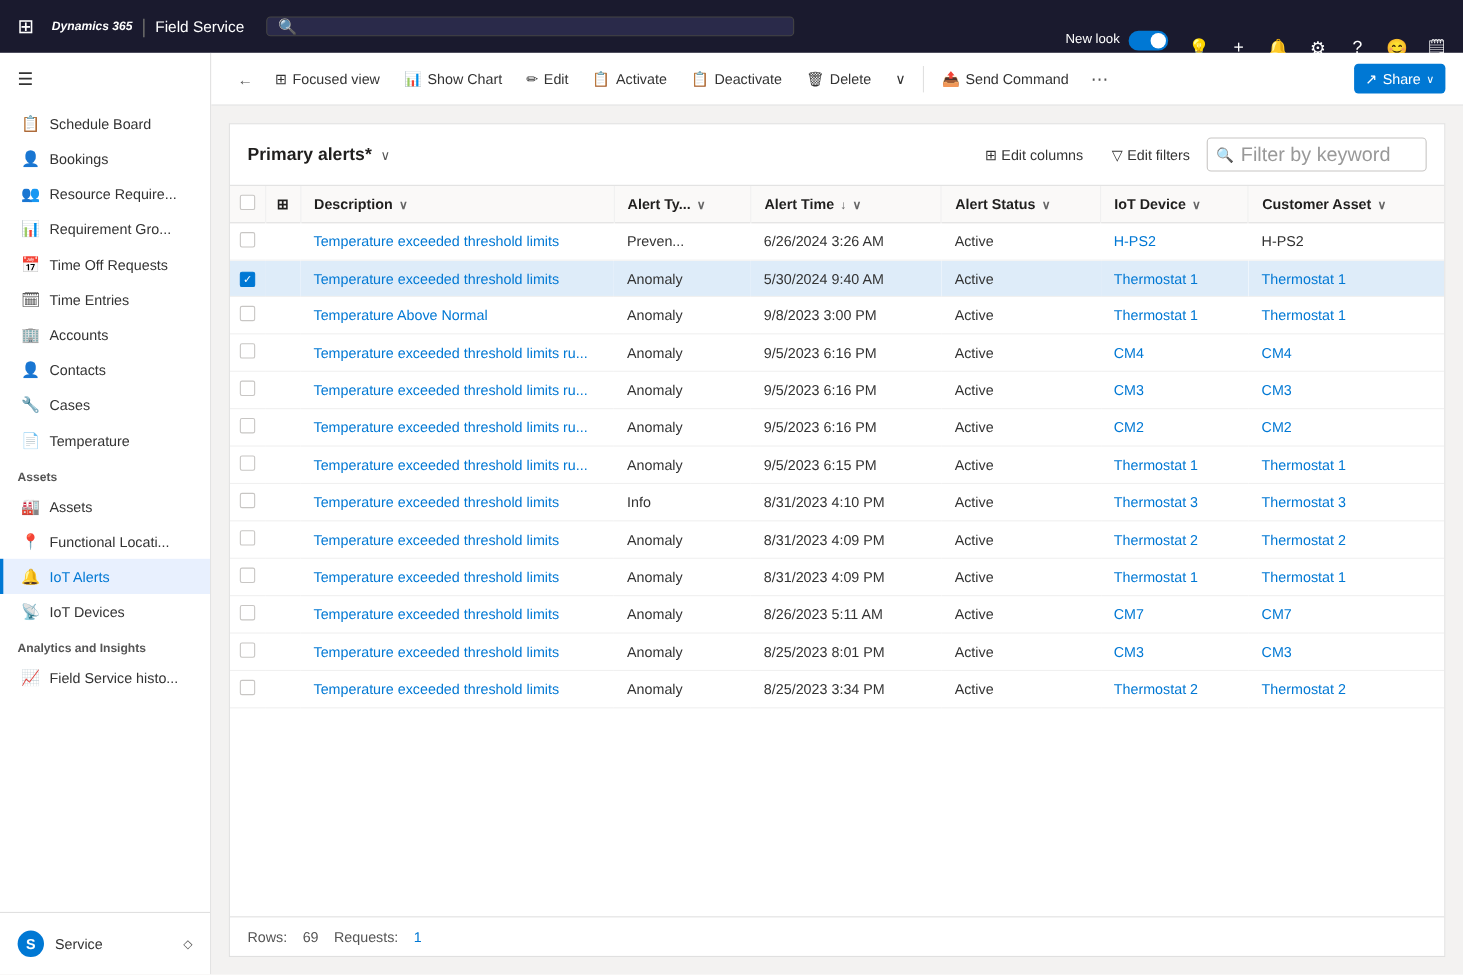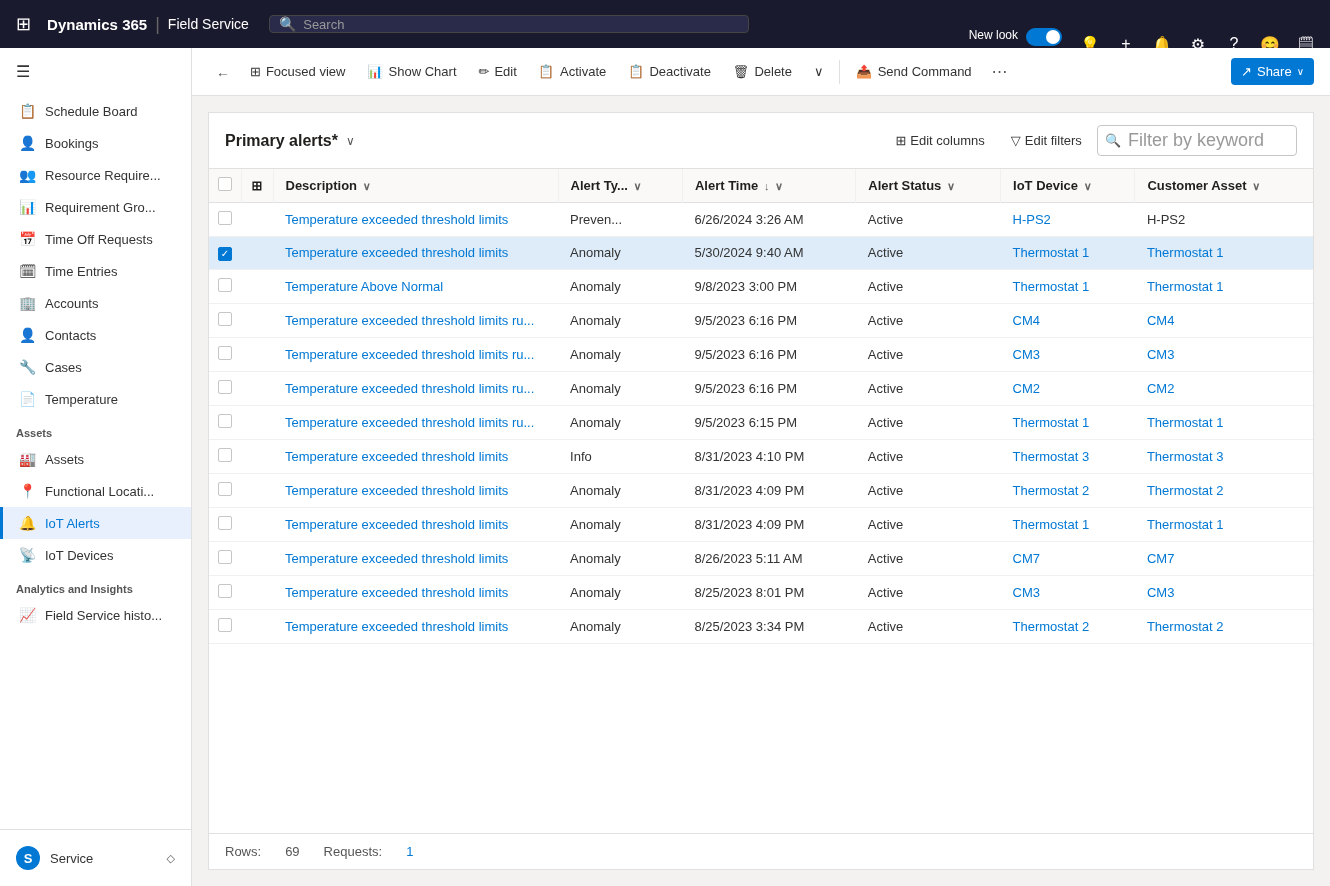--- a/index.html
+++ b/index.html
@@ -17,22 +17,23 @@
     }
     .top-nav-waffle {
       color: white;
       font-size: 18px;
       cursor: pointer;
       padding: 4px 8px;
     }
     .top-nav-title {
       color: white;
       font-weight: 600;
-      font-size: 15px;
+      font-size: 11px;
       white-space: nowrap;
+      font-style: italic;
     }
     .top-nav-divider {
       color: #666;
       font-size: 18px;
     }
     .top-nav-module {
       color: white;
       font-size: 14px;
       white-space: nowrap;
     }
@@ -329,21 +330,21 @@
     }
 
     
     .grid-footer {
       padding: 10px 16px;
       border-top: 1px solid #e0e0e0;
       font-size: 13px;
       color: #555;
       display: flex;
       align-items: flex-start;
-      gap: 24px;
+      gap: 14px;
       flex-shrink: 0;
     }
 
     
     .table-wrapper::-webkit-scrollbar { width: 6px; height: 6px; }
     .table-wrapper::-webkit-scrollbar-track { background: #f1f1f1; }
     .table-wrapper::-webkit-scrollbar-thumb { background: #c1c1c1; border-radius: 3px; }
     .sidebar::-webkit-scrollbar { width: 4px; }
     .sidebar::-webkit-scrollbar-thumb { background: #c1c1c1; border-radius: 2px; }
 
@@ -378,21 +379,20 @@
 </head>
 <body>
 
 <div class="top-nav">
   <span class="top-nav-waffle">⊞</span>
   <span class="top-nav-title">Dynamics 365</span>
   <span class="top-nav-divider">|</span>
   <span class="top-nav-module">Field Service</span>
   <div class="top-nav-search">
     <span style="color:#999;font-size:14px;">🔍</span>
-    <input type="text" placeholder="Search" style="">
   </div>
   <div class="top-nav-right">
     <span class="new-look">New look</span>
     <div class="toggle-switch"></div>
     <div class="nav-icon-btn">💡</div>
     <div class="nav-icon-btn">+</div>
     <div class="nav-icon-btn">🔔</div>
     <div class="nav-icon-btn">⚙</div>
     <div class="nav-icon-btn">?</div>
     <div class="nav-icon-btn">😊</div>

